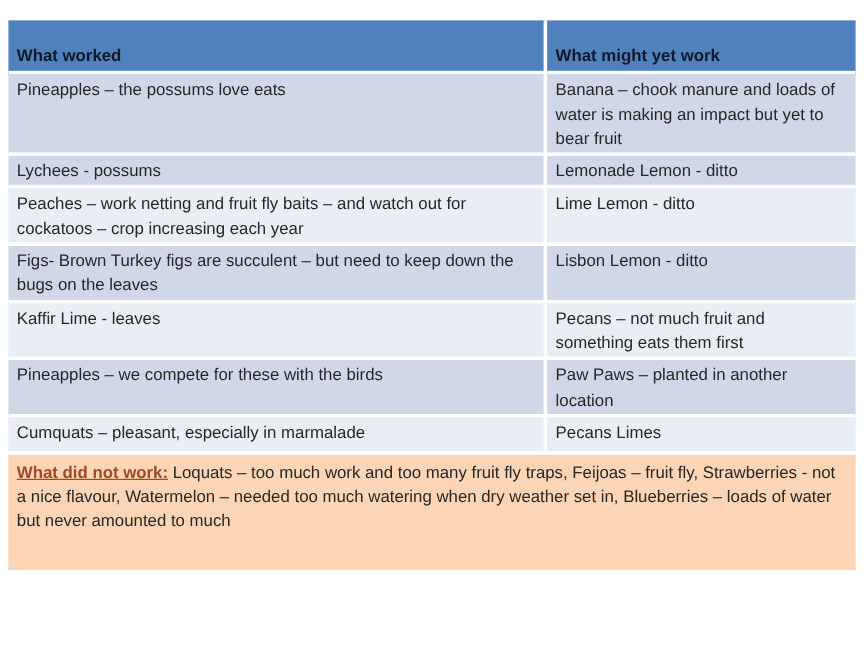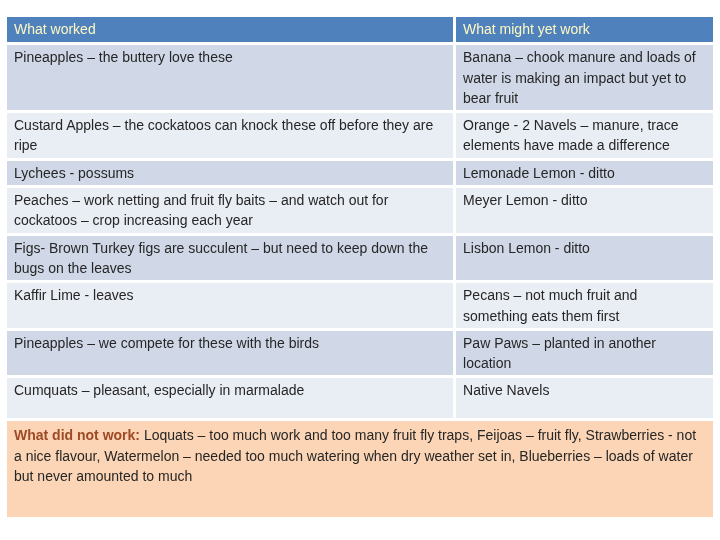--- a/index.html
+++ b/index.html
@@ -31,87 +31,84 @@
     vertical-align: top;
     text-align: left;
     font-size: 14px;
     line-height: 1.45;
     padding: 2px 8px 2px 7px;
     border-bottom: 3px solid #ffffff;
     overflow: hidden;
   }
   th {
     background: #4F81BD;
-    color: #fef9c3;
-    font-weight: normal;
-    padding-top: 2px;
+    color: #0f172a;
+    font-weight: bold;
+    padding-top: 19px;
     padding-bottom: 3px;
   }
   th.first, td.first {
     border-right: 3px solid #ffffff;
   }
   tr.band-a td { background: #D0D8E8; }
   tr.band-b td { background: #E9EDF4; }
   tr.footer-row td {
     background: #FBD5B5;
     border-bottom: none;
     padding-top: 4px;
   }
   .footer-label {
     font-weight: bold;
     color: #9E4A26;
+    text-decoration: underline;
   }
 </style>
 </head>
 <body>
 
 <div class="slide">
   <table class="fruit-table">
     <colgroup>
       <col class="col-left">
       <col class="col-right">
     </colgroup>
     <thead>
       <tr style="height:26px">
         <th class="first">What worked</th>
         <th>What might yet work</th>
       </tr>
     </thead>
     <tbody>
       <tr class="band-a" style="height:62px">
-        <td class="first">Pineapples – the buttery love these</td>
+        <td class="first">Pineapples – the possums love eats</td>
         <td>Banana – chook manure and loads of water is making an impact but yet to bear fruit</td>
-      </tr>
-      <tr class="band-b" style="height:42px">
-        <td class="first">Custard Apples – the cockatoos can knock these off before they are ripe</td>
-        <td>Orange -  2 Navels – manure, trace elements have made a difference</td>
       </tr>
       <tr class="band-a" style="height:24px">
         <td class="first">Lychees - possums</td>
         <td>Lemonade Lemon - ditto</td>
       </tr>
       <tr class="band-b" style="height:43px">
         <td class="first">Peaches – work netting and fruit fly baits – and watch out for cockatoos – crop increasing each year</td>
-        <td>Meyer Lemon - ditto</td>
+        <td>Lime Lemon - ditto</td>
       </tr>
       <tr class="band-a" style="height:42px">
         <td class="first">Figs- Brown Turkey figs are succulent – but need to keep down the bugs on the leaves</td>
         <td>Lisbon Lemon - ditto</td>
       </tr>
       <tr class="band-b" style="height:45px">
         <td class="first">Kaffir Lime - leaves</td>
         <td>Pecans – not much fruit and something eats them first</td>
       </tr>
       <tr class="band-a" style="height:37px">
         <td class="first">Pineapples – we compete for these with the birds</td>
         <td>Paw Paws – planted in another location</td>
       </tr>
-      <tr class="band-b" style="height:43px">
+      <tr class="band-b" style="height:31px">
         <td class="first">Cumquats – pleasant, especially in marmalade</td>
-        <td>Native Navels</td>
+        <td>Pecans Limes</td>
       </tr>
       <tr class="footer-row" style="height:96px">
         <td colspan="2">
           <span class="footer-label">What did not work:</span>
           <span>Loquats –  too much work and too many fruit fly traps, Feijoas – fruit fly, Strawberries  - not a nice flavour, Watermelon – needed too much watering when dry weather set in, Blueberries – loads of water but never amounted to much</span>
         </td>
       </tr>
     </tbody>
   </table>
 </div>

